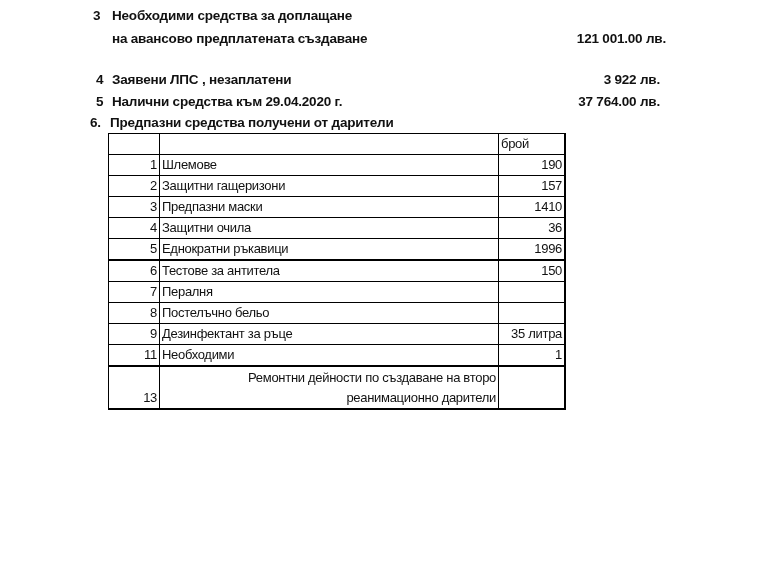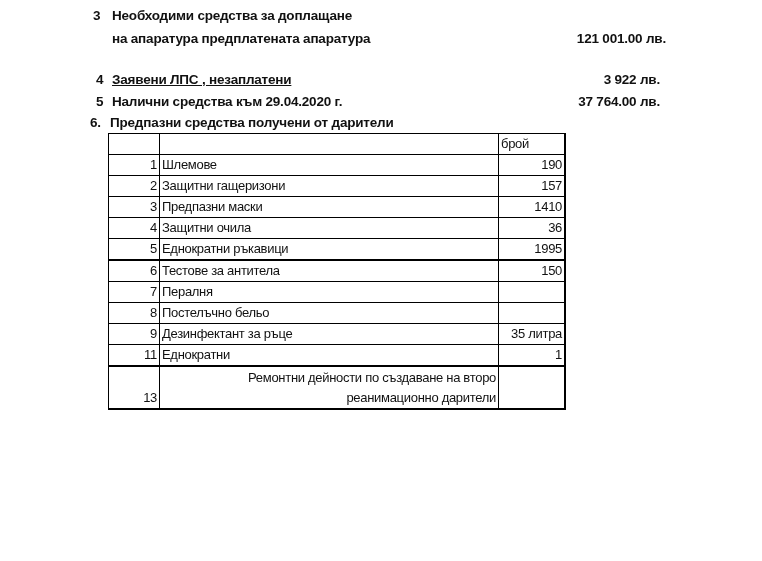--- a/index.html
+++ b/index.html
@@ -18,25 +18,25 @@
   tr.thick-top td { border-top:2px solid #000; }
   tr.last td { border-bottom:2px solid #000; }
   tr.tall td { height:41px; line-height:20px;text-align:right; }
   .wrap { display:block; white-space:normal; }
 </style>
 </head>
 <body>
 
 <div class="line bold" style="left:93px; top:8px;">3</div>
 <div class="line bold" style="left:112px; top:8px;">Необходими средства за доплащане</div>
-<div class="line bold" style="left:112px; top:31px;">на апаратура предплатената апаратура</div>
+<div class="line bold" style="left:112px; top:31px;">на авансово предплатената създаване</div>
 <div class="num bold" style="right:96px; top:31px;">121 001.00 лв.</div>
 
 <div class="line bold" style="left:96px; top:72px;">4</div>
-<div class="line bold" style="left:112px; top:72px;text-decoration:underline;">Заявени ЛПС , незаплатени</div>
+<div class="line bold" style="left:112px; top:72px;">Заявени ЛПС , незаплатени</div>
 <div class="num bold" style="right:102px; top:72px;">3 922 лв.</div>
 
 <div class="line bold" style="left:96px; top:94px;">5</div>
 <div class="line bold" style="left:112px; top:94px;">Налични средства към 29.04.2020 г.</div>
 <div class="num bold" style="right:102px; top:94px;">37 764.00 лв.</div>
 
 <div class="line bold" style="left:90px; top:115px;">6.</div>
 <div class="line bold" style="left:110px; top:115px;">Предпазни средства получени от дарители</div>
 
 <table class="grid">
@@ -62,21 +62,21 @@
       <td class="c-qty">1410</td>
     </tr>
     <tr>
       <td class="c-no">4</td>
       <td class="c-name">Защитни очила</td>
       <td class="c-qty">36</td>
     </tr>
     <tr>
       <td class="c-no">5</td>
       <td class="c-name">Еднократни ръкавици</td>
-      <td class="c-qty">1995</td>
+      <td class="c-qty">1996</td>
     </tr>
     <tr class="thick-top">
       <td class="c-no">6</td>
       <td class="c-name">Тестове за антитела</td>
       <td class="c-qty">150</td>
     </tr>
     <tr>
       <td class="c-no">7</td>
       <td class="c-name">Пералня</td>
       <td class="c-qty"></td>
@@ -86,21 +86,21 @@
       <td class="c-name">Постелъчно бельо</td>
       <td class="c-qty"></td>
     </tr>
     <tr>
       <td class="c-no">9</td>
       <td class="c-name">Дезинфектант за ръце</td>
       <td class="c-qty">35 литра</td>
     </tr>
     <tr>
       <td class="c-no">11</td>
-      <td class="c-name">Еднократни</td>
+      <td class="c-name">Необходими</td>
       <td class="c-qty">1</td>
     </tr>
     <tr class="tall last thick-top">
       <td class="c-no">13</td>
       <td class="c-name">
         <span class="wrap">Ремонтни дейности по създаване на второ</span>
         <span class="wrap">реанимационно дарители</span>
       </td>
       <td class="c-qty"></td>
     </tr>

